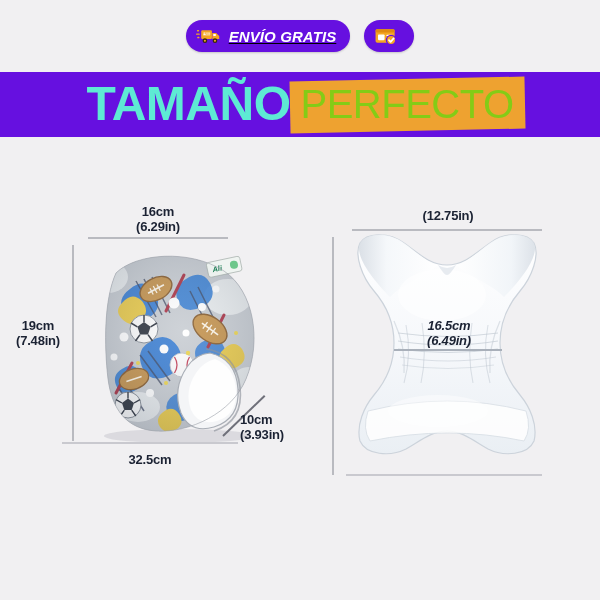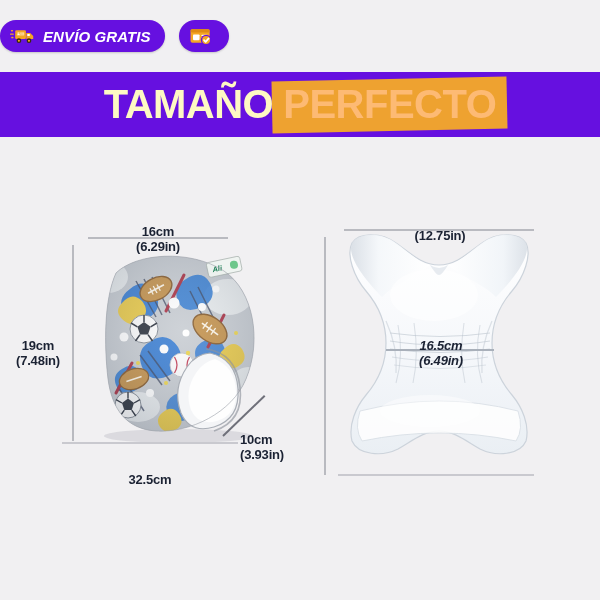--- a/index.html
+++ b/index.html
@@ -20,23 +20,24 @@
   }
 
   
   .badge-bar {
     position: absolute;
     top: 0; left: 0;
     width: 600px;
     height: 72px;
     display: flex;
     align-items: center;
-    justify-content: flex-start;
+    justify-content: center;
     gap: 14px;
     background: #f1f0f2;
+    text-decoration: underline;
   }
 
   .badge {
     display: flex;
     align-items: center;
     gap: 7px;
     background: #6610e0;
     border-radius: 16px;
     padding: 6px 14px 6px 10px;
     box-shadow: 0 1px 2px rgba(0,0,0,0.18);
@@ -68,72 +69,71 @@
 
   .title-inner {
     position: relative;
     display: flex;
     align-items: center;
     gap: 10px;
     padding-bottom: 2px;
   }
 
   .title-word-1 {
-    color: #fef9c3;
-    font-size: 40px;
+    color: #5eead4;
+    font-size: 48px;
     font-weight: bold;
     letter-spacing: -0.5px;
     line-height: 1;
     z-index: 2;
   }
 
   .hl-wrap { position: relative; display: inline-block; z-index: 2; }
 
   .hl-box {
     position: absolute;
     left: -11px; right: -11px;
     top: -5px; bottom: -7px;
     background: #eea230;
     transform: rotate(-1.2deg);
     z-index: -1;
   }
 
   .title-word-2 {
     position: relative;
-    color: #fdba74;
+    color: #84cc16;
     font-size: 40px;
-    font-weight: bold;
+    font-weight: normal;
     letter-spacing: -0.5px;
     line-height: 1;
   }
 
   
   .content {
     position: absolute;
     top: 137px; left: 0;
     width: 600px;
     height: 463px;
     background: #f1f0f2;
   }
 
   .panel { position: absolute; }
   .panel-left  { left: 0;   top: 0; width: 300px; height: 463px; }
-  .panel-right { left: 284px; top: 0; width: 300px; height: 400px; }
+  .panel-right { left: 292px; top: 0; width: 300px; height: 400px; }
 
   
   .meas {
     position: absolute;
     color: #1b2233;
     font-size: 13px;
     font-weight: bold;
     line-height: 1.12;
     text-align: center;
     white-space: nowrap;
     letter-spacing: -0.2px;
-    margin-top: 20px;
   }
   .meas .sub { display: block; }
 
   .rule-h {
     position: absolute;
     height: 2px;
     background: #b9bac0;
   }
   .rule-v {
     position: absolute;

